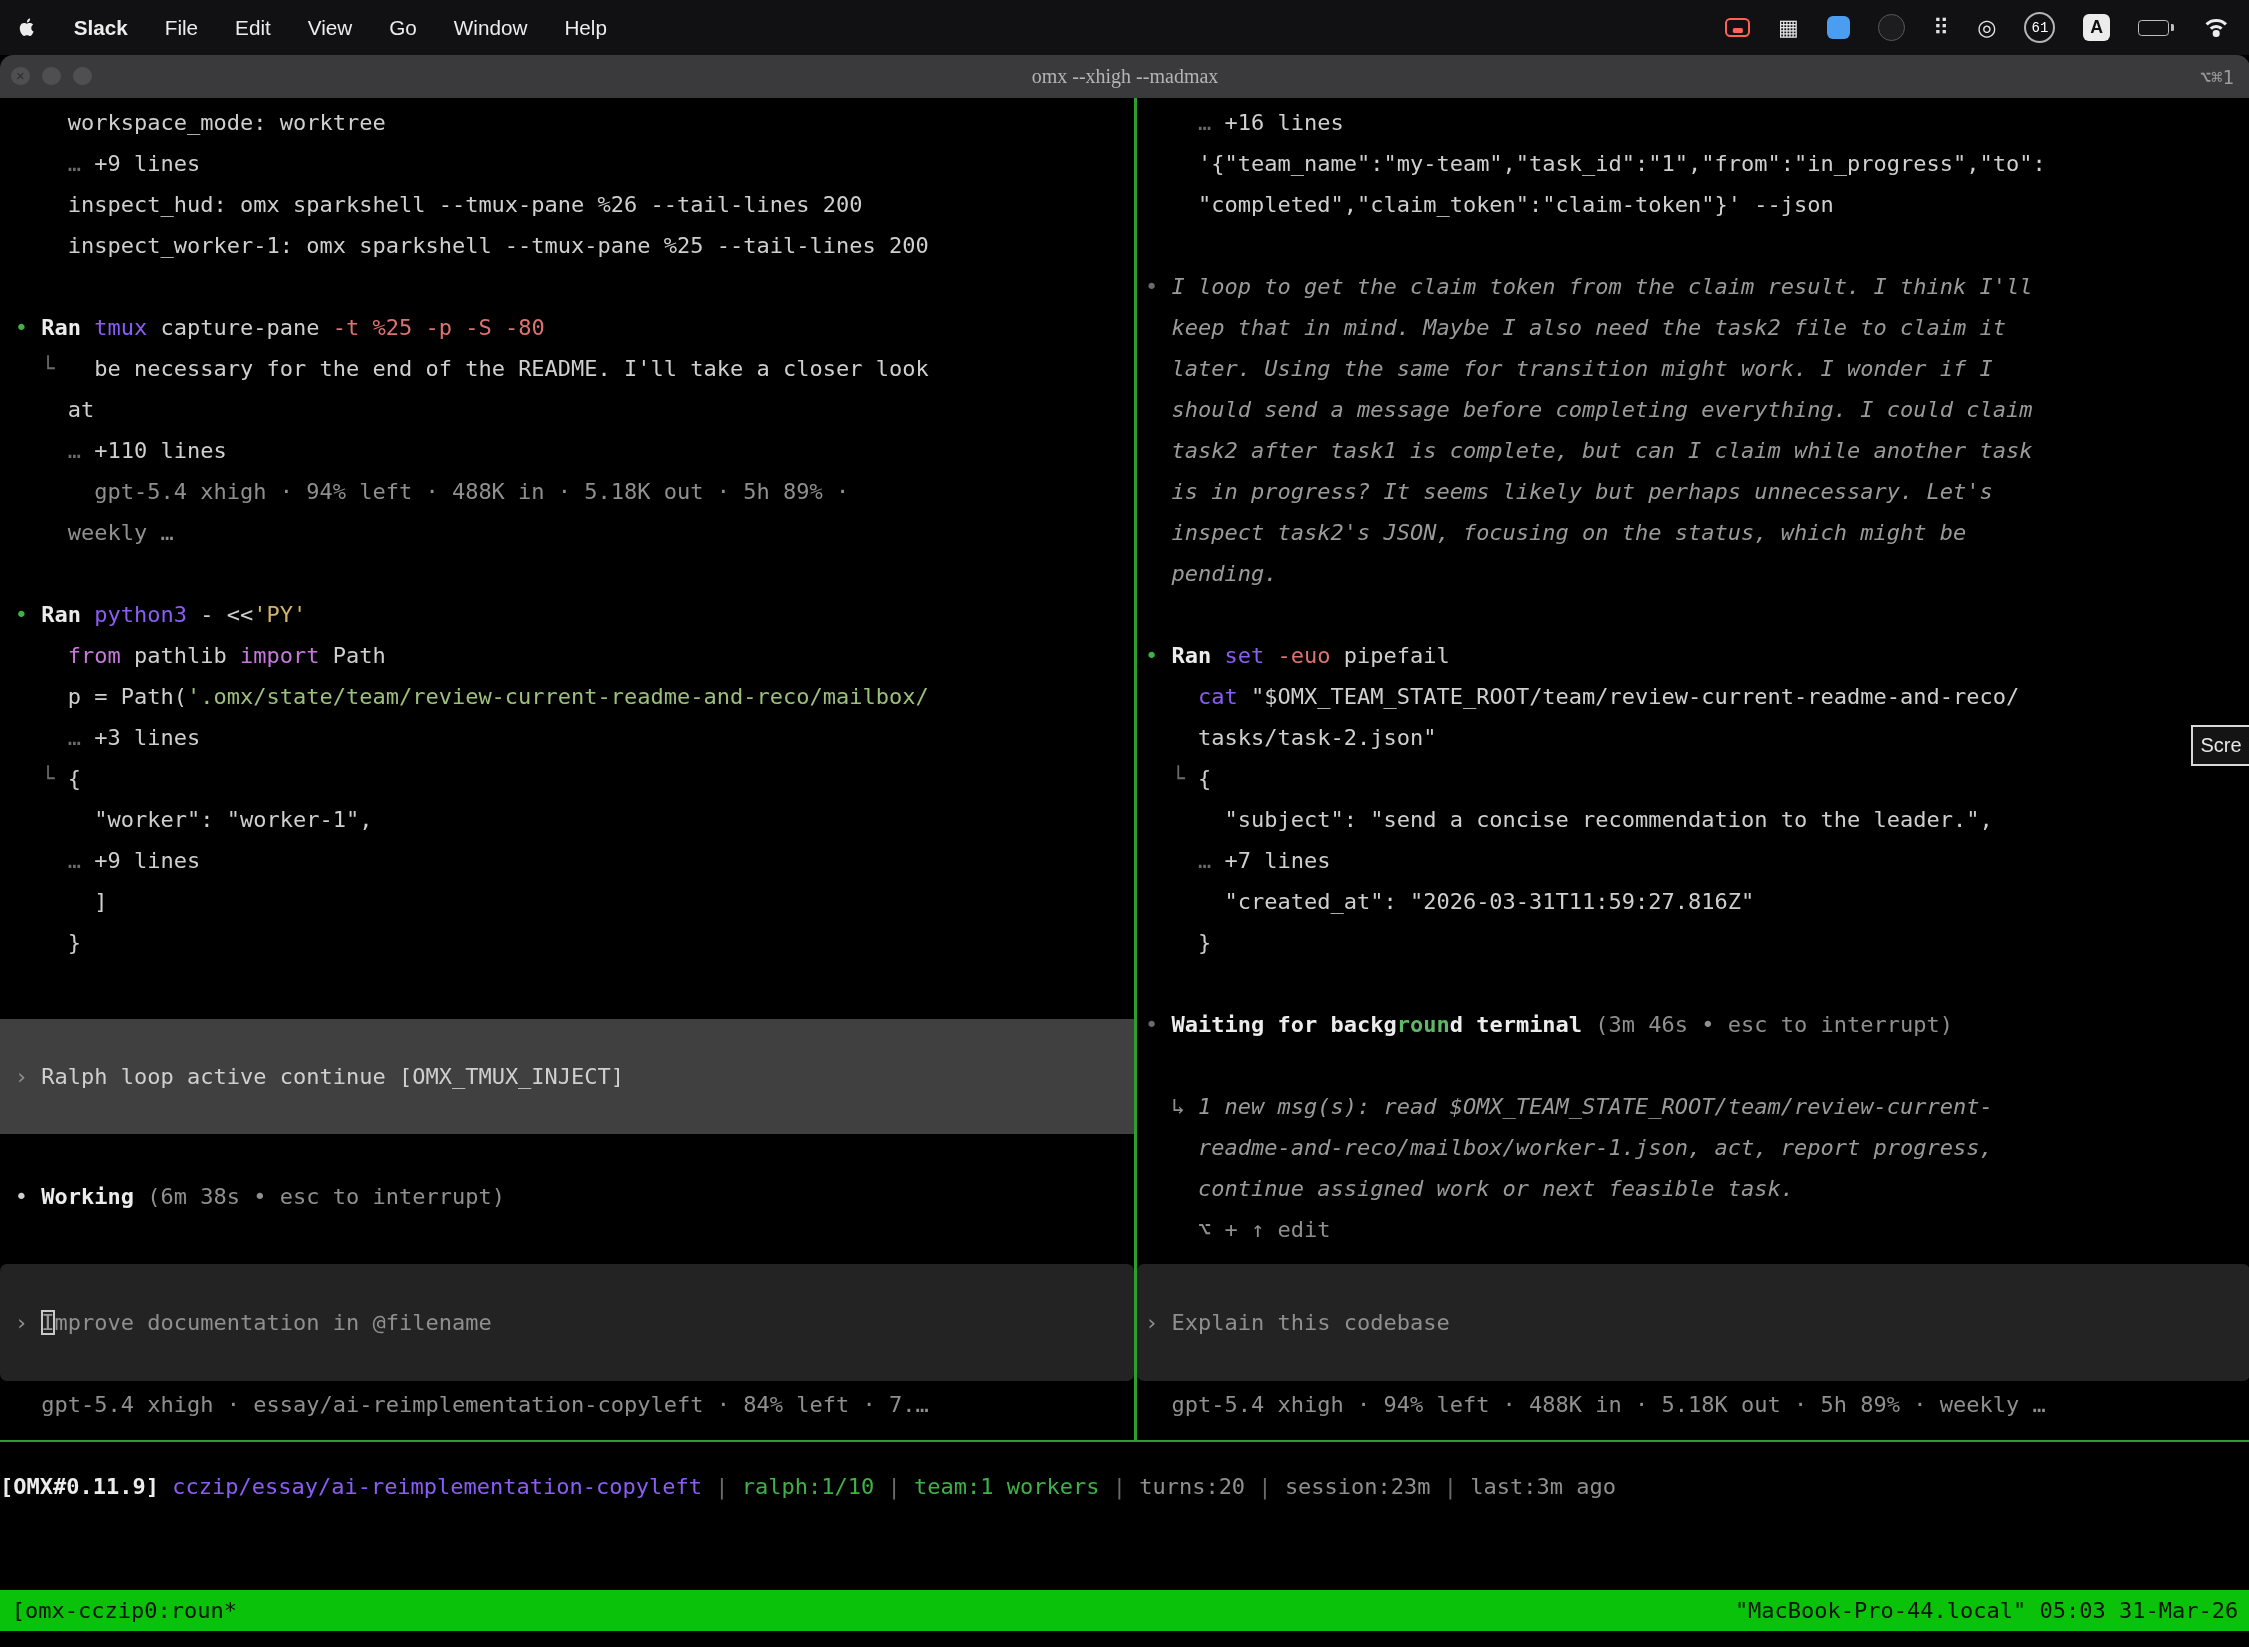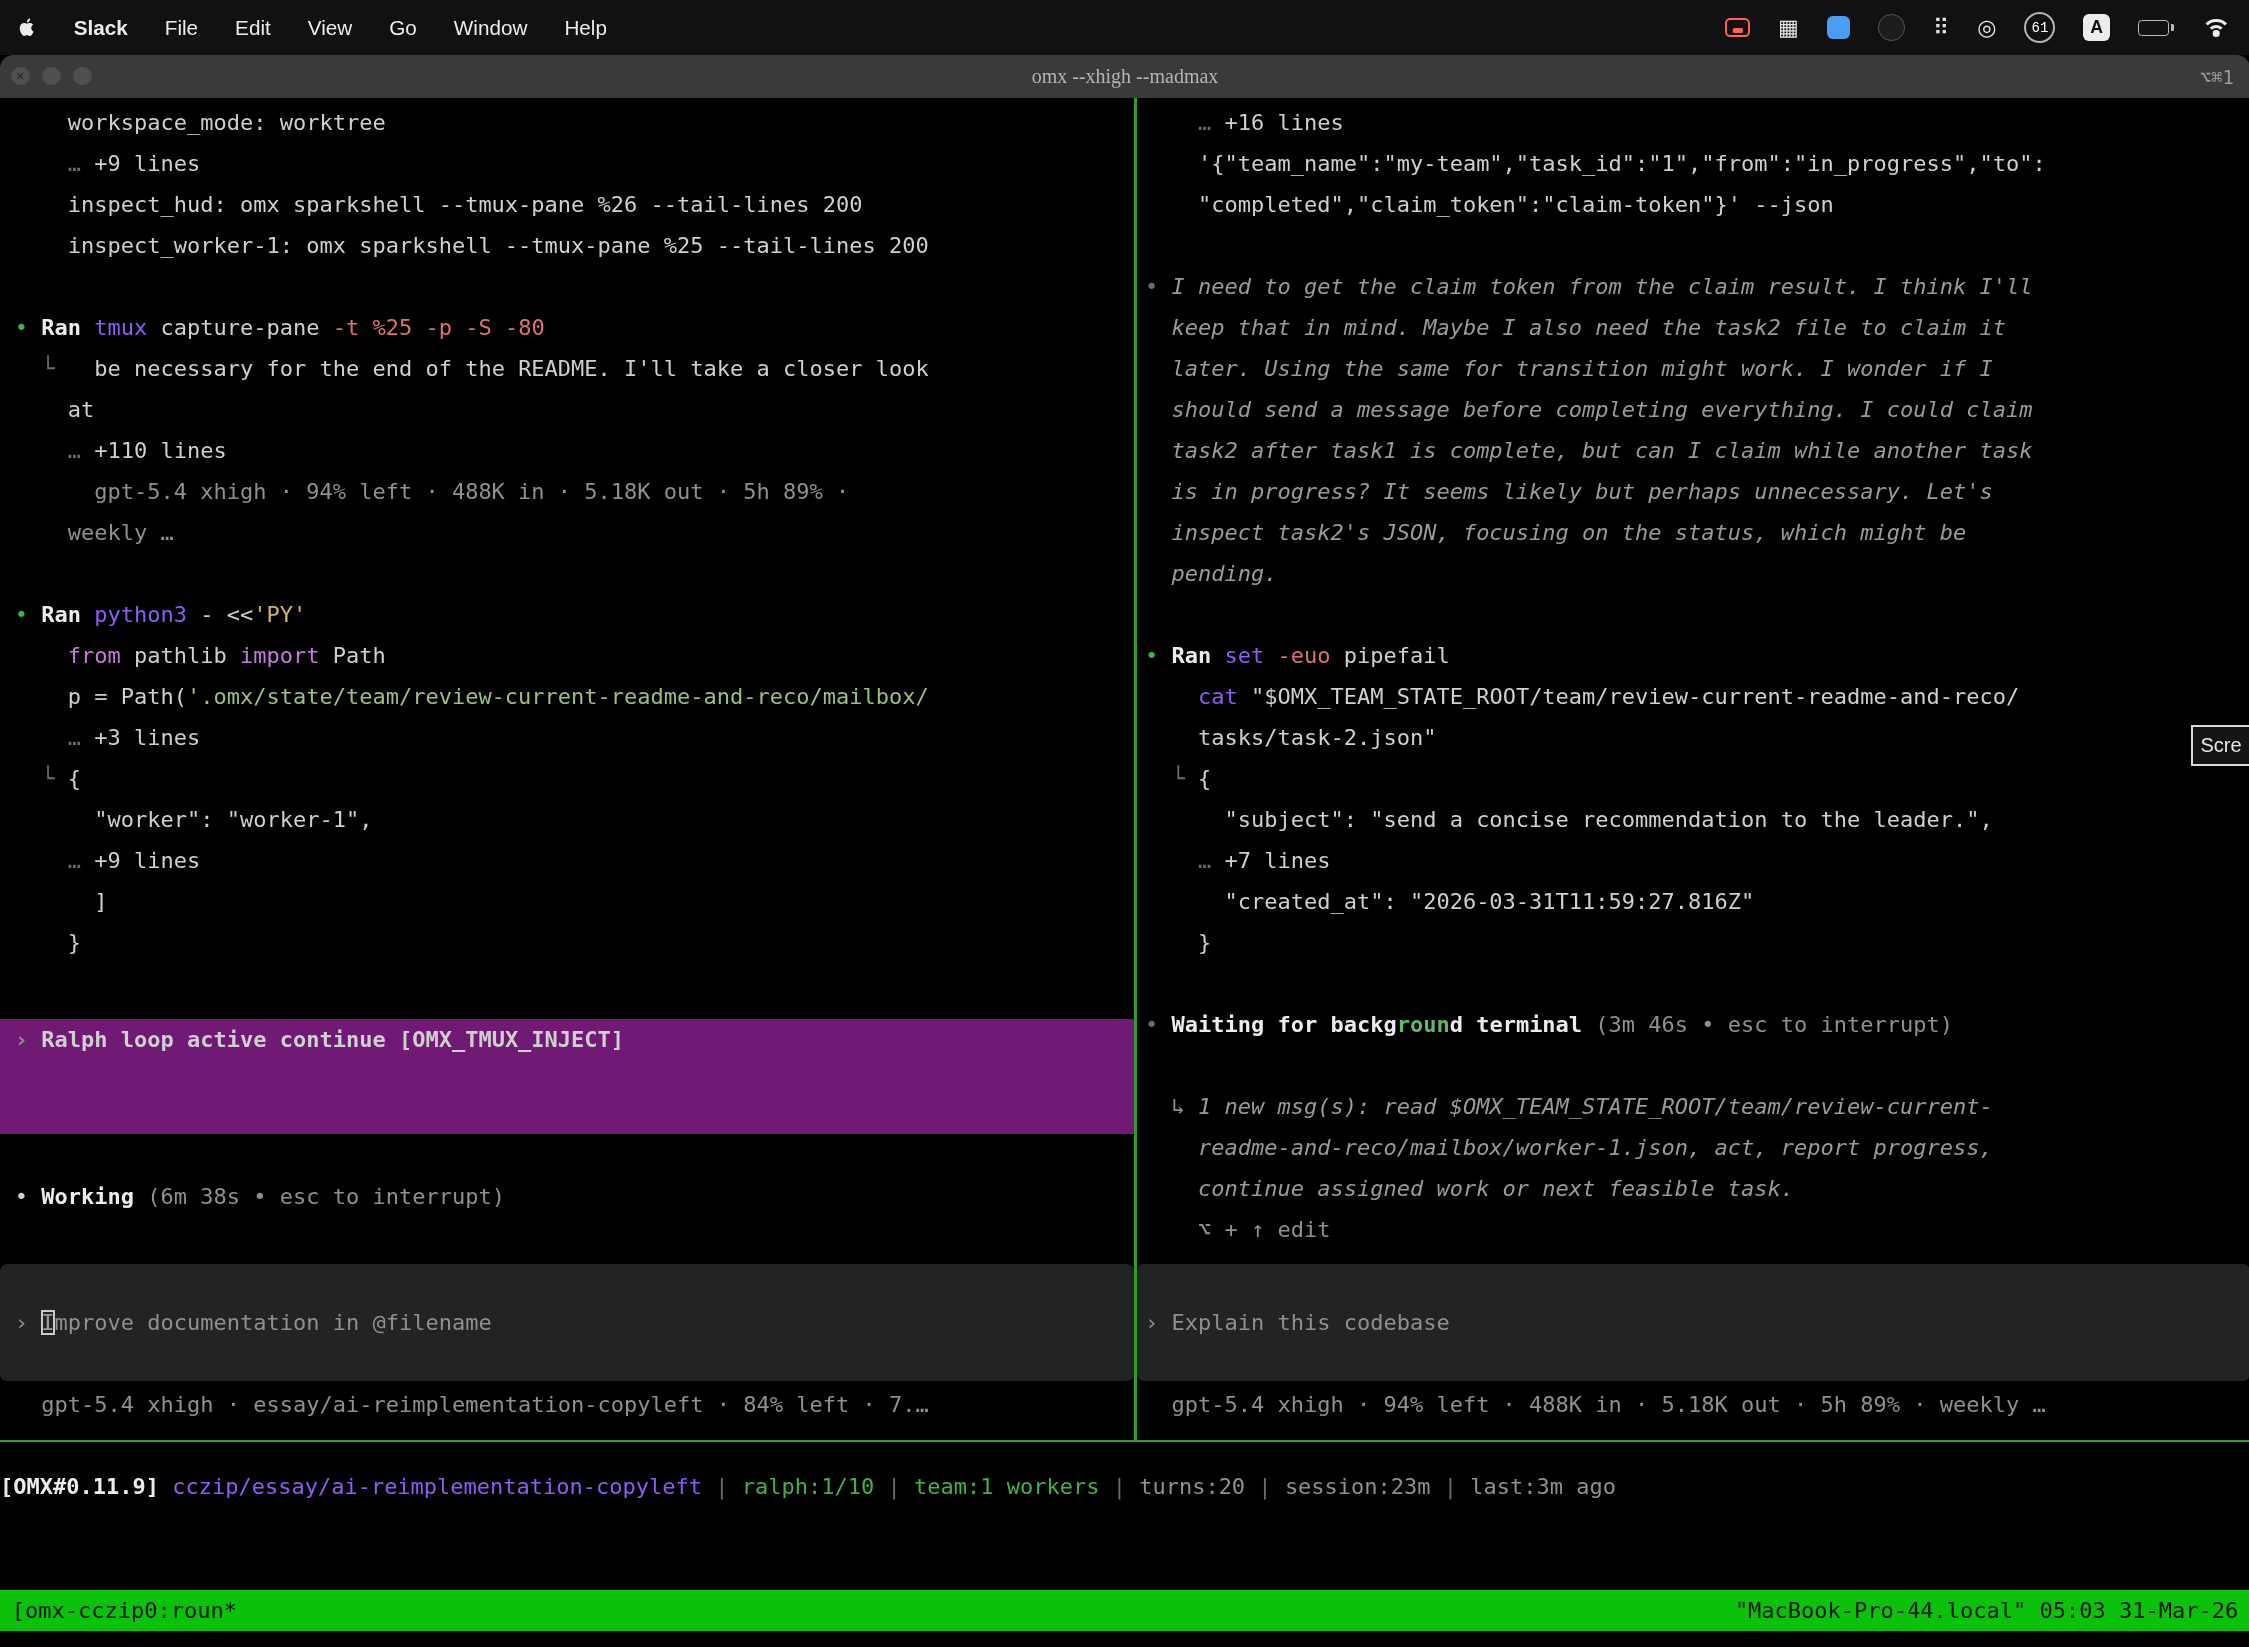--- a/index.html
+++ b/index.html
@@ -55,21 +55,21 @@
   .pane-right{left:1137px;width:1113px;}
   .vdiv{position:absolute;left:1134px;top:0;width:3px;height:100%;background:#2f9e2f;}
 
   .lines{position:absolute;left:0;right:0;}
   .pane-left .lines{padding-left:14.8px;}
   .pane-right .lines{padding-left:8px;}
   .tline{height:41px;line-height:41px;font-size:22px;white-space:pre;}
   .body-lines{top:4.4px;}
   .working-lines{top:1078px;}
   .footer-lines{top:1286px;}
-  .inject-bar{position:absolute;top:921px;height:115px;left:0;right:0;background:#701a75;display:flex;font-weight:bold;}
+  .inject-bar{position:absolute;top:921px;height:115px;left:0;right:0;background:#404040;display:flex;align-items:center;}
   .inject-bar .lines{position:static;flex:1;}
   .input-bar{position:absolute;top:1166px;height:117px;left:0;right:0;background:#232323;display:flex;align-items:center;border-radius:7px;}
   .input-bar .lines{position:static;flex:1;}
 
   
   .seg.fg{color:#cfcfcf;}
   .seg.dim{color:#8f8f8f;}
   .seg.dim2{color:#6b6b6b;}
   .seg.b{color:#ececec;font-weight:700;}
   .seg.grn{color:#3fb245;}
@@ -194,21 +194,21 @@
     </div>
 
     <div class="vdiv"></div>
 
     <div class="pane pane-right">
       <div class="lines body-lines">
           <div class="tline"><span class="seg fg">    </span><span class="seg dim2">… </span><span class="seg fg">+16 lines</span></div>
           <div class="tline"><span class="seg fg">    '{"team_name":"my-team","task_id":"1","from":"in_progress","to":</span></div>
           <div class="tline"><span class="seg fg">    "completed","claim_token":"claim-token"}' --json</span></div>
           <div class="tline"></div>
-          <div class="tline"><span class="seg dim2">• </span><span class="seg it">I need to get the claim token from the claim result. I think I'll</span></div>
+          <div class="tline"><span class="seg dim2">• </span><span class="seg it">I loop to get the claim token from the claim result. I think I'll</span></div>
           <div class="tline"><span class="seg it">  keep that in mind. Maybe I also need the task2 file to claim it</span></div>
           <div class="tline"><span class="seg it">  later. Using the same for transition might work. I wonder if I</span></div>
           <div class="tline"><span class="seg it">  should send a message before completing everything. I could claim</span></div>
           <div class="tline"><span class="seg it">  task2 after task1 is complete, but can I claim while another task</span></div>
           <div class="tline"><span class="seg it">  is in progress? It seems likely but perhaps unnecessary. Let's</span></div>
           <div class="tline"><span class="seg it">  inspect task2's JSON, focusing on the status, which might be</span></div>
           <div class="tline"><span class="seg it">  pending.</span></div>
           <div class="tline"></div>
           <div class="tline"><span class="seg grn">• </span><span class="seg b">Ran </span><span class="seg blue">set</span><span class="seg fg"> </span><span class="seg red">-euo</span><span class="seg fg"> pipefail</span></div>
           <div class="tline"><span class="seg fg">    </span><span class="seg blue">cat</span><span class="seg fg"> "$OMX_TEAM_STATE_ROOT/team/review-current-readme-and-reco/</span></div>

